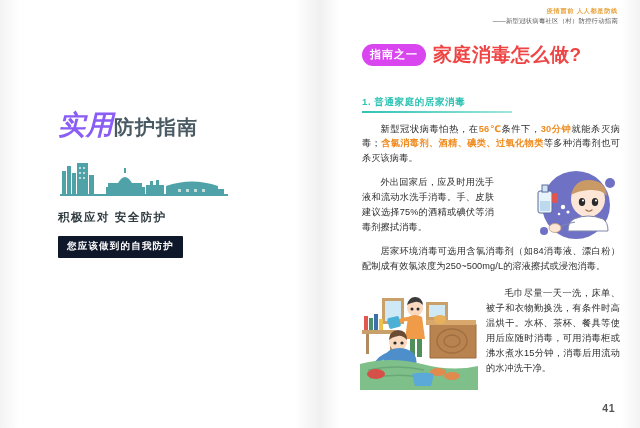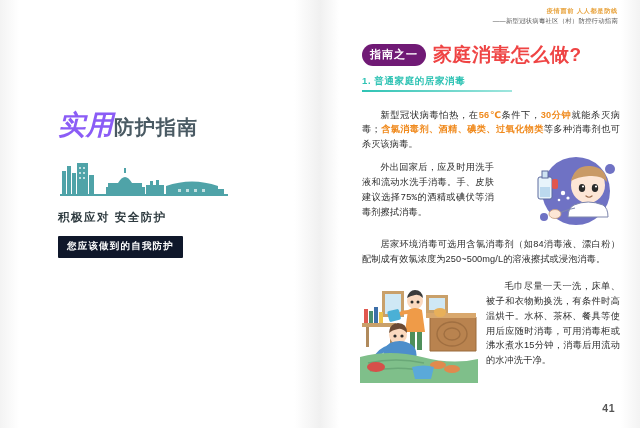--- a/index.html
+++ b/index.html
@@ -56,44 +56,44 @@
     display:inline-block;margin-top:11px;background:#0f172a;color:#ffffff;
     font-size:9.5px;font-weight:bold;letter-spacing:1.2px;
     padding:4px 9px 5px 9px;border-radius:1px;white-space:nowrap;
   }
 
   
   .right-wrap{position:absolute;left:362px;top:42px;width:258px;}
 
   .guide-head{display:flex;align-items:center;gap:7px;}
   .guide-badge{
-    background:#701a75;color:#ffffff;font-size:11px;font-weight:bold;
+    background:#d946ef;color:#ffffff;font-size:11px;font-weight:bold;
     letter-spacing:1px;padding:3px 8px 4px 8px;border-radius:11px;white-space:nowrap;
   }
   .guide-title{
     font-size:19px;font-weight:bold;color:#ef4444;letter-spacing:.5px;white-space:nowrap;
   }
 
-  .sub-head{margin-top:7px;}
+  .sub-head{margin-top:28px;}
   .sub-head-text{
     font-size:9.5px;font-weight:bold;color:#2fc3b4;letter-spacing:.6px;
   }
   .sub-rule{
     margin-top:2px;width:150px;height:1.5px;
     background:linear-gradient(to right,#2fc3b4 0%,#9fe6de 100%);
   }
 
   .para{
     font-size:9.2px;line-height:1.62;color:#2c2c2c;text-align:justify;
-    text-indent:2em;margin-top:16px;letter-spacing:.1px;
+    text-indent:2em;margin-top:9px;letter-spacing:.1px;
   }
   .hl{color:#f08a1d;font-weight:bold;}
 
   
-  .block-b{position:relative;margin-top:0;font-family:Liberation Mono, monospace;}
+  .block-b{position:relative;margin-top:0;}
   .illu-hands{
     position:absolute;right:-6px;top:-6px;width:112px;height:76px;
   }
   .para-narrow{
     font-size:9.2px;line-height:1.62;color:#2c2c2c;text-align:justify;
     text-indent:2em;width:132px;letter-spacing:.1px;
   }
 
   .block-d{position:relative;margin-top:12px;min-height:104px;}
   .illu-home{

